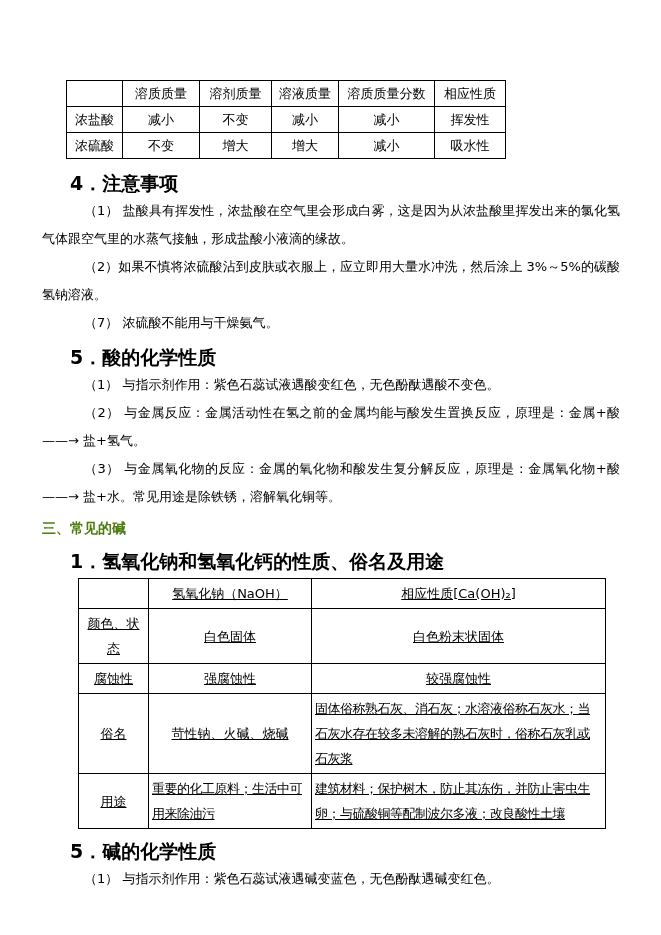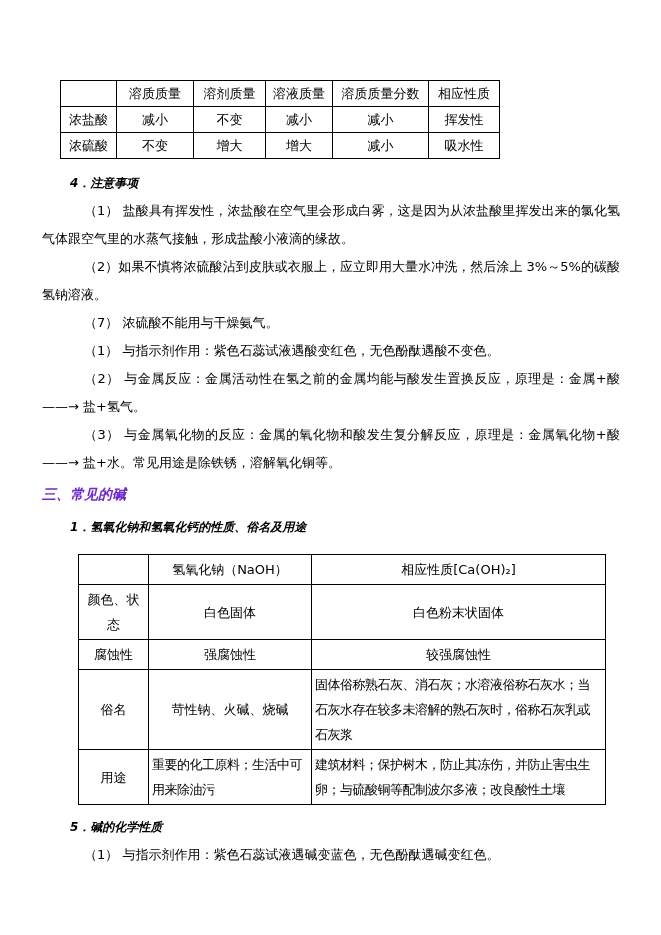--- a/index.html
+++ b/index.html
@@ -18,50 +18,50 @@
   
   .para {
     margin: 0;
     line-height: 28px;
     text-indent: 42px;
     text-align: justify;
   }
   .sub-heading {
     margin: 6px 0 0 0;
     line-height: 28px;
-    font-size: 12px;
+    font-size: 19px;
     font-weight: bold;
     text-indent: 28px;
-    font-style: italic;
   }
   .blue-heading {
     margin: 4px 0 0 0;
     line-height: 26px;
     font-size: 14px;
     font-weight: bold;
   }
   
   table { border-collapse: collapse; table-layout: fixed; }
   td, th { border: 1px solid #000000; font-weight: normal; overflow: hidden; }
   .t1 {
-    margin-left: 18px;
+    margin-left: 24px;
     width: 439px;
   }
   .t1 td, .t1 th {
     height: 25px;
     text-align: center;
     vertical-align: middle;
     padding: 0 2px;
     font-size: 13px;
   }
   
   .t2 {
     margin-left: 36px;
-    margin-top: 13px;
+    margin-top: 3px;
     width: 527px;
+    text-decoration: underline;
   }
   .t2 td, .t2 th {
     text-align: center;
     vertical-align: middle;
     padding: 2px 3px;
     font-size: 13px;
     line-height: 25px;
   }
   .t2 .one-line { height: 24px; }
   .t2 td.al {
@@ -112,25 +112,26 @@
     </tbody>
   </table>
 
   <div class="spacer-after-t1"></div>
 
   <h3 class="sub-heading">4．注意事项</h3>
   <p class="para">（1） 盐酸具有挥发性，浓盐酸在空气里会形成白雾，这是因为从浓盐酸里挥发出来的氯化氢气体跟空气里的水蒸气接触，形成盐酸小液滴的缘故。</p>
   <p class="para">（2）如果不慎将浓硫酸沾到皮肤或衣服上，应立即用大量水冲洗，然后涂上 3%～5%的碳酸氢钠溶液。</p>
   <p class="para">（7） 浓硫酸不能用与干燥氨气。</p>
 
+  <h3 class="sub-heading">5．酸的化学性质</h3>
   <p class="para">（1） 与指示剂作用：紫色石蕊试液遇酸变红色，无色酚酞遇酸不变色。</p>
   <p class="para">（2） 与金属反应：金属活动性在氢之前的金属均能与酸发生置换反应，原理是：金属+酸 ——→ 盐+氢气。</p>
   <p class="para">（3） 与金属氧化物的反应：金属的氧化物和酸发生复分解反应，原理是：金属氧化物+酸 ——→ 盐+水。常见用途是除铁锈，溶解氧化铜等。</p>
 
-  <h2 class="blue-heading" style="color: #6d28d9; font-style: italic;">三、常见的碱</h2>
+  <h2 class="blue-heading" style="color: #4d7c0f;">三、常见的碱</h2>
   <h3 class="sub-heading">1．氢氧化钠和氢氧化钙的性质、俗名及用途</h3>
 
   <table class="t2">
     <colgroup>
       <col style="width:70px">
         <col style="width:163px">
         <col style="width:294px">
     </colgroup>
     <tbody>
       <tr>

